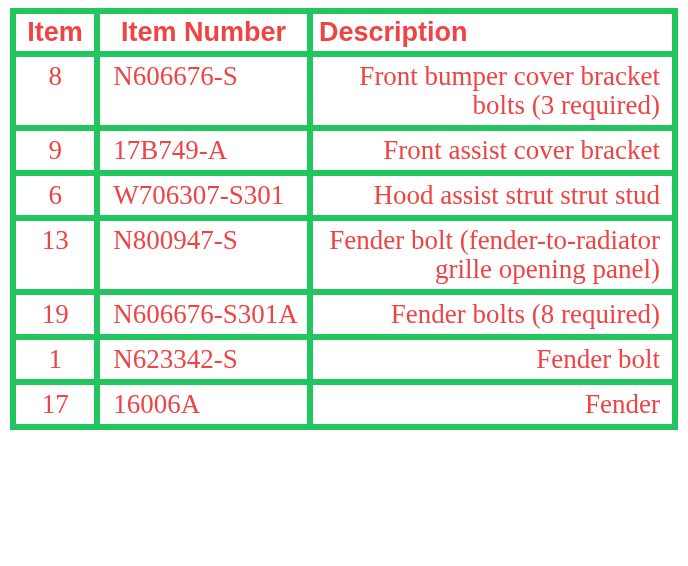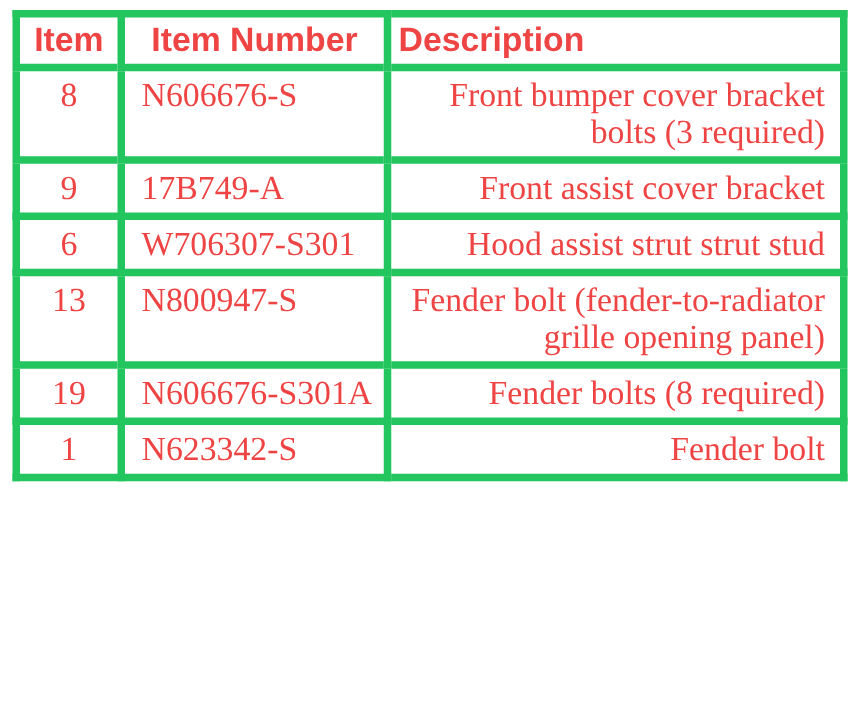--- a/index.html
+++ b/index.html
@@ -110,15 +110,20 @@
       <tr>
         <td class="cell-item">19</td>
         <td class="cell-part">N606676-S301A</td>
         <td class="cell-desc">Fender bolts (8 required)</td>
       </tr>
       <tr>
         <td class="cell-item">1</td>
         <td class="cell-part">N623342-S</td>
         <td class="cell-desc">Fender bolt</td>
       </tr>
+      <tr>
+        <td class="cell-item">17</td>
+        <td class="cell-part">16006A</td>
+        <td class="cell-desc">Fender</td>
+      </tr>
     </tbody>
   </table>
 </div>
 
 </body></html>

